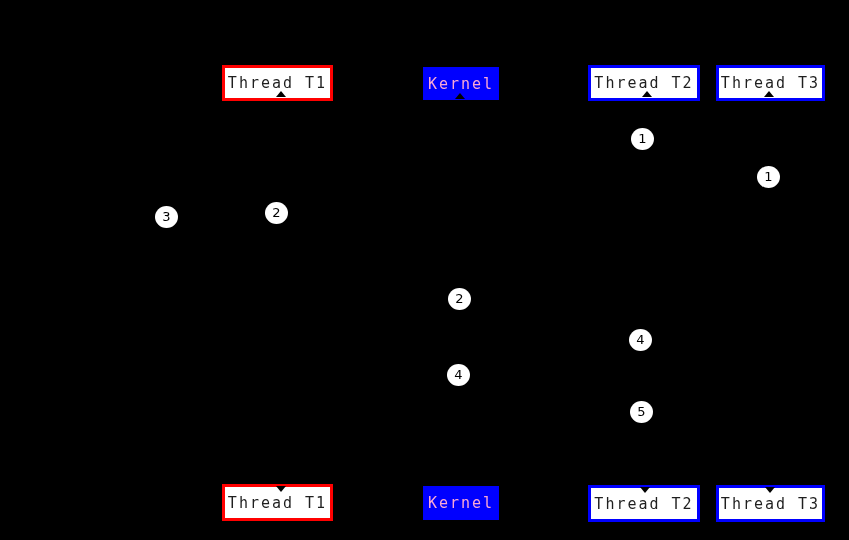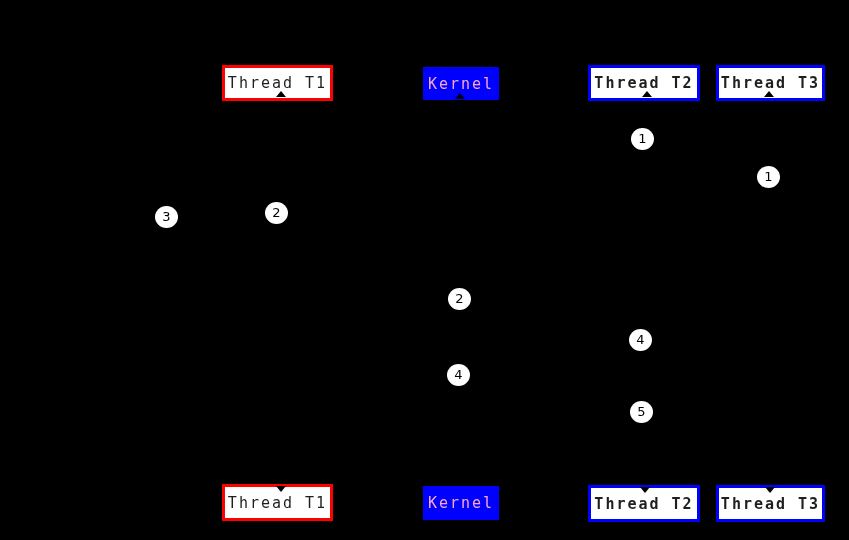--- a/index.html
+++ b/index.html
@@ -19,21 +19,21 @@
     align-items: center;
     justify-content: center;
   }
   .box .lbl {
     font-size: 15px;
     letter-spacing: 2px;
     color: #1f1f1f;
     white-space: nowrap;
   }
   .box.red-outline  { border: 3px solid #ff0000; }
-  .box.blue-outline { border: 3px solid #0000ff; font-weight: bold; }
+  .box.blue-outline { border: 3px solid #0000ff; }
   .box.blue-fill    { background: #0000ff; border: none; }
   .box.blue-fill .lbl { color: #f9a8d4; }
   .notch {
     position: absolute;
     width: 0; height: 0;
     border-left: 5px solid transparent;
     border-right: 5px solid transparent;
   }
   .notch.up   { border-bottom: 6px solid #000; bottom: 1px; }
   .notch.down { border-top: 6px solid #000; top: -1px; }

